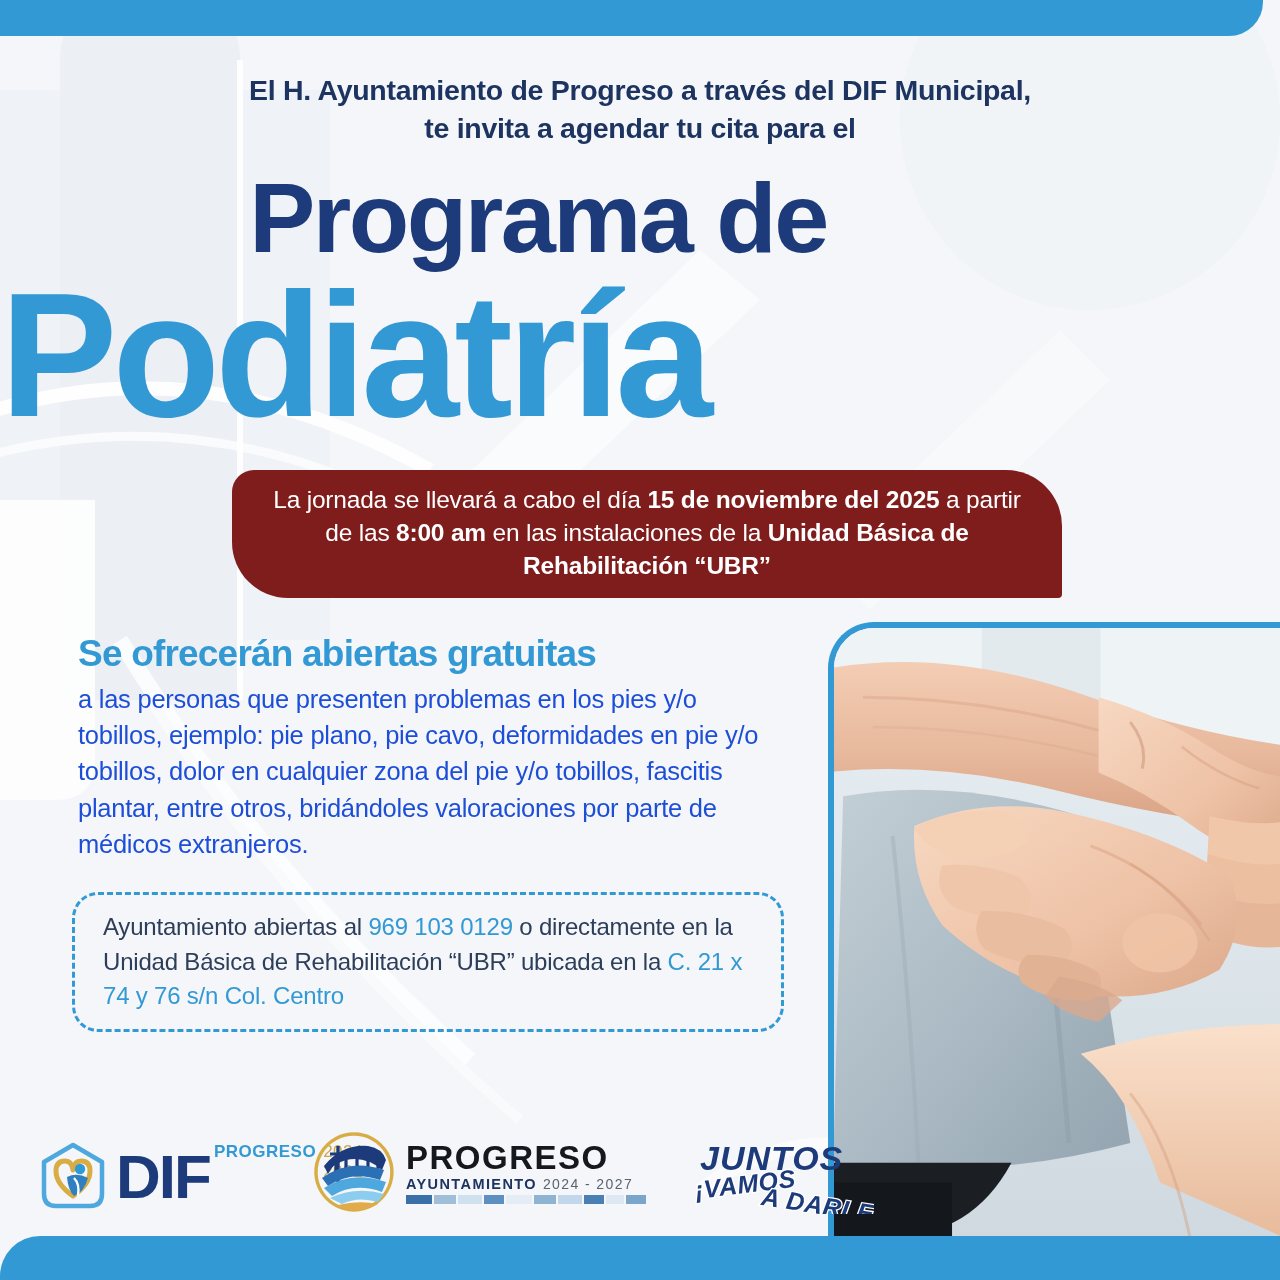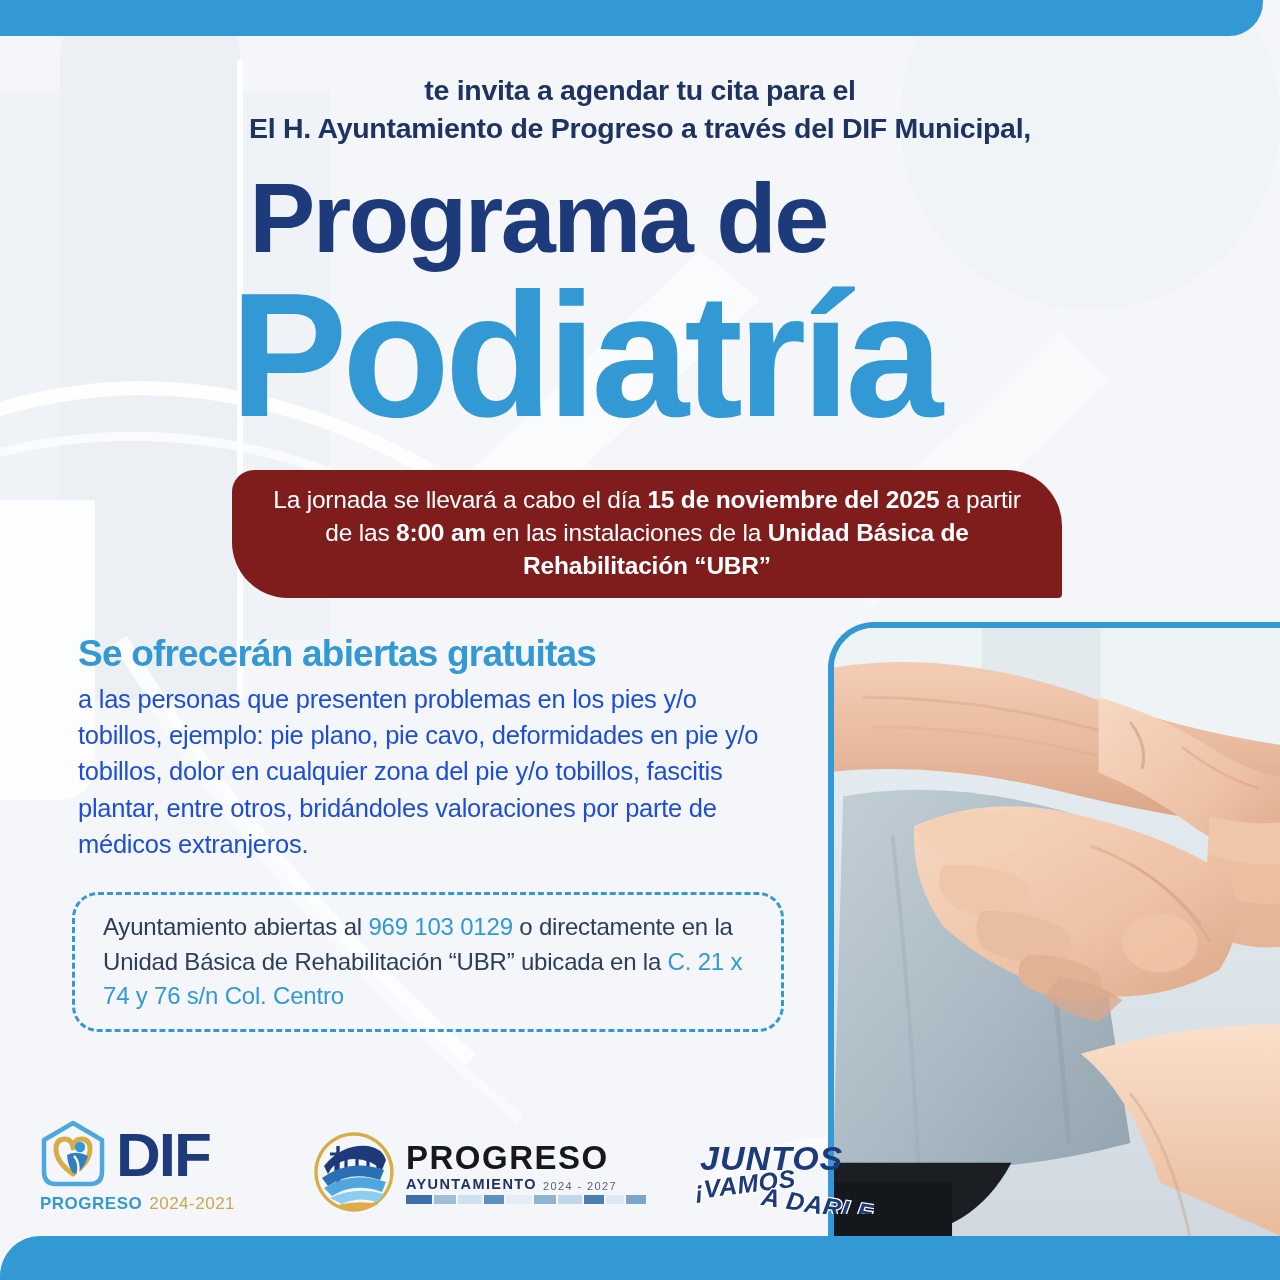--- a/index.html
+++ b/index.html
@@ -33,21 +33,21 @@
     font-size:28.5px; line-height:1.33; letter-spacing:-0.3px;
   }
 
   .title-line1 {
     position:absolute; top:168px; left:0; width:1076px;
     text-align:center; color:#1d3a7a; font-weight:bold;
     font-size:99px; line-height:1; letter-spacing:-2.5px;
   }
   .title-line2 {
     position:absolute; top:267px; left:0; width:1168px;
-    text-align:center; color:#3399d4; font-weight:bold;
+    color:#3399d4; font-weight:bold;
     font-size:176px; line-height:1; letter-spacing:-5px;
   }
 
   
   .info-banner {
     position:absolute; top:470px; left:232px; width:830px; min-height:112px;
     background:#7f1d1d; color:#ffffff;
     border-top-left-radius:22px; border-top-right-radius:56px;
     border-bottom-left-radius:56px; border-bottom-right-radius:4px;
     padding:14px 34px 16px 34px;
@@ -89,36 +89,36 @@
     border-right:none; border-bottom:none;
     overflow:hidden; z-index:4; background:#e9eef2;
   }
   .photo-inner { position:absolute; inset:0; overflow:hidden; }
 
   
   .footer-logos {
     position:absolute; left:36px; bottom:66px;
     display:flex; align-items:flex-end; gap:48px; z-index:6;
   }
-  .logo-dif { display:flex; flex-direction:column; width:228px; }
+  .logo-dif { display:flex; flex-direction:row; width:228px; }
   .dif-row { display:flex; align-items:center; gap:6px; }
   .dif-word {
     font-size:62px; font-weight:bold; color:#1d3a7a;
     letter-spacing:-2px; line-height:0.92;
   }
   .dif-sub { display:flex; align-items:baseline; gap:7px; margin-top:2px; padding-left:4px; }
   .dif-sub .p { font-size:17px; font-weight:bold; color:#3399d4; letter-spacing:0.5px; }
   .dif-sub .y { font-size:17px; color:#c9a84c; letter-spacing:0.5px; }
 
   .logo-prog { display:flex; align-items:center; gap:10px; }
   .prog-txt { display:flex; flex-direction:column; }
   .prog-word { font-size:33px; font-weight:bold; color:#15181c; letter-spacing:1.5px; line-height:1; }
-  .prog-sub { display:flex; align-items:flex-end; gap:6px; margin-top:2px; }
+  .prog-sub { display:flex; align-items:center; gap:6px; margin-top:2px; }
   .prog-sub .a { font-size:14.5px; font-weight:bold; color:#1d3461; letter-spacing:1.4px; }
-  .prog-sub .y { font-size:11px; color:#5a6472; letter-spacing:1.4px; }
+  .prog-sub .y { font-size:14px; color:#5a6472; letter-spacing:1.4px; }
   .prog-stripe { margin-top:3px; height:9px; width:100%; }
 
   .logo-juntos { position:relative; width:180px; height:78px;margin-top:20px; }
 </style>
 </head>
 <body>
 
 <svg id="bg-watermark" viewBox="0 0 1280 1280" preserveAspectRatio="none">
   <rect x="0" y="0" width="1280" height="1280" fill="#f4f6f9"></rect>
   <g opacity="0.85">
@@ -138,22 +138,22 @@
     <path d="M 820 560 L 1060 330 L 1110 380 L 870 610 Z" fill="#ffffff" opacity="0.6"></path>
   </g>
 </svg>
 
 <div class="frame-bar-top"></div>
 <div class="frame-bar-bottom"></div>
 
 <div class="content">
 
   <div class="kicker">
+    <div>El H. Ayuntamiento de Progreso a través del DIF Municipal,</div>
     <div>te invita a agendar tu cita para el</div>
-    <div>El H. Ayuntamiento de Progreso a través del DIF Municipal,</div>
   </div>
 
   <div class="title-line1">Programa de</div>
   <div class="title-line2">Podiatría</div>
 
   <div class="info-banner">
     <span>La jornada se llevará a cabo el día </span><b>15 de noviembre del 2025</b><span> a partir de las </span><b>8:00 am</b><span> en las instalaciones de la </span><b>Unidad Básica de Rehabilitación “UBR”</b>
   </div>
 
   <div class="lead">Se ofrecerán abiertas gratuitas</div>

